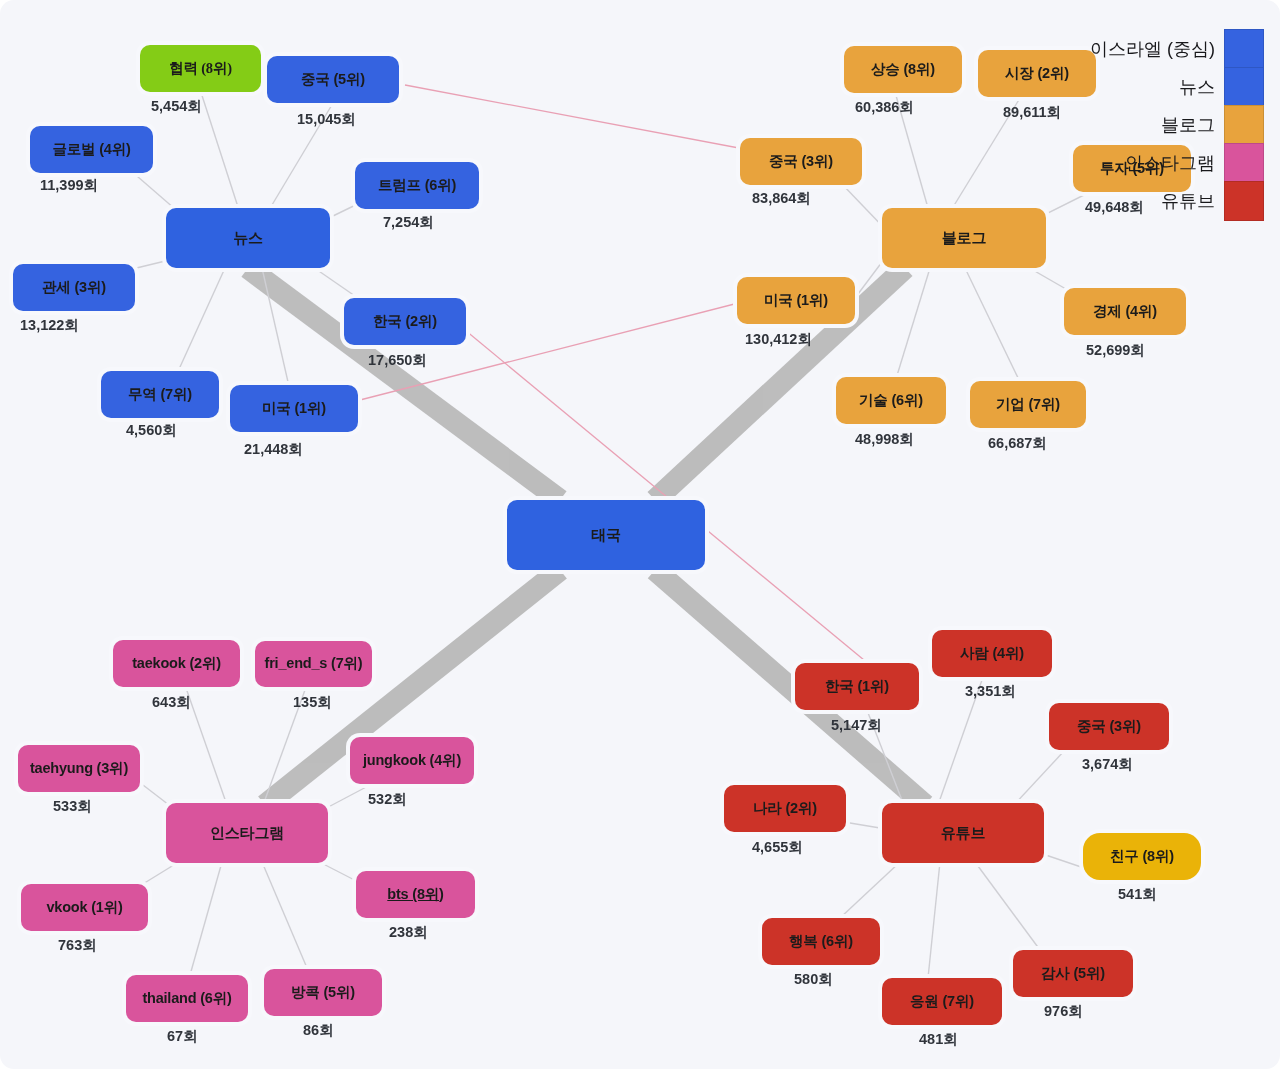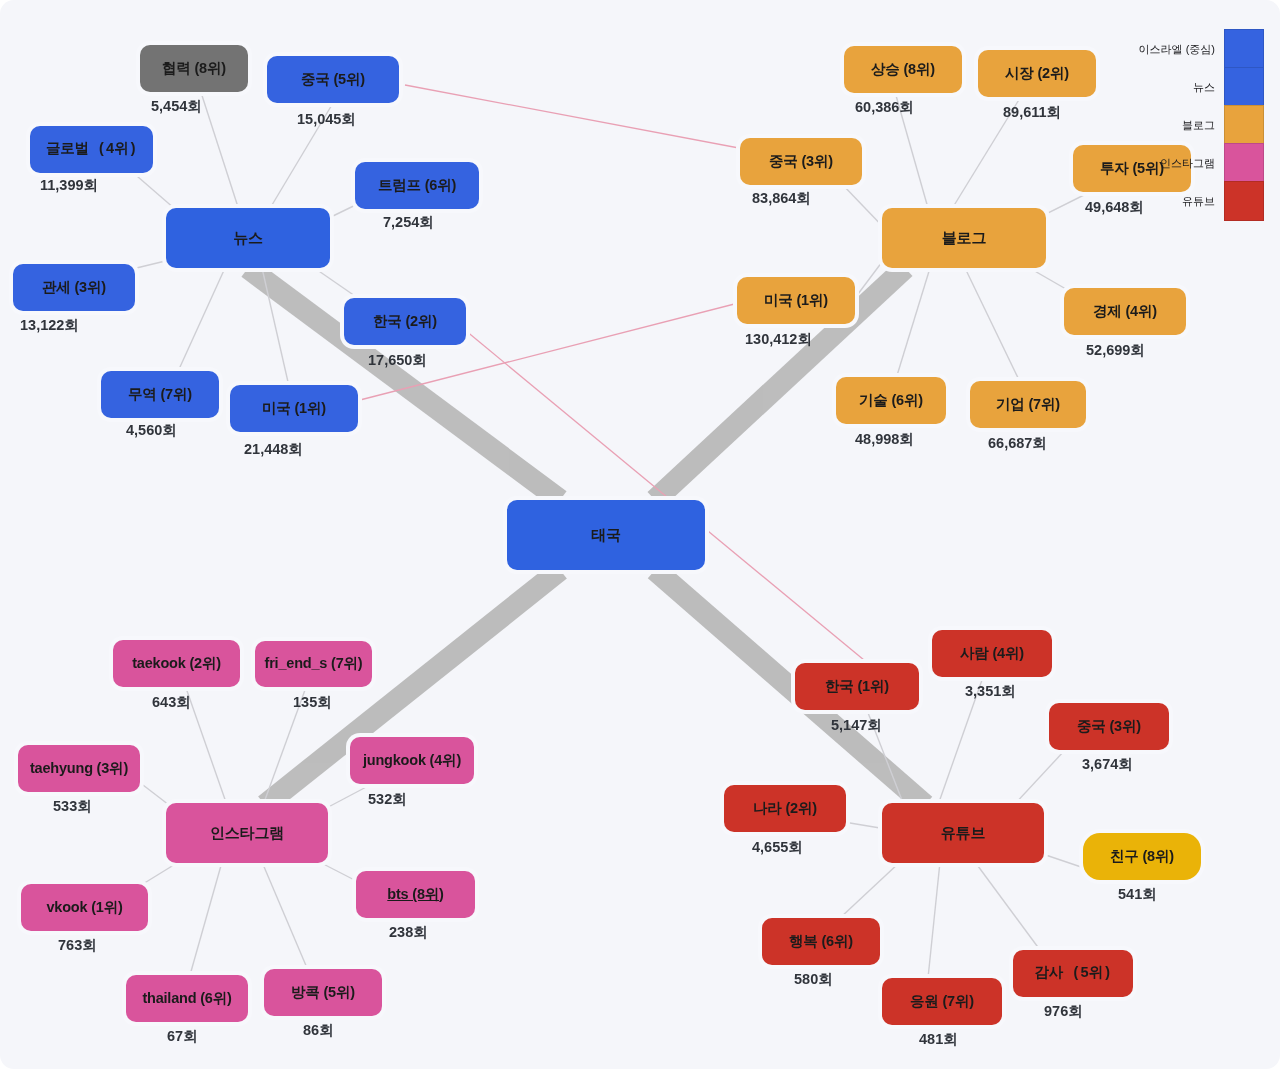--- a/index.html
+++ b/index.html
@@ -35,21 +35,21 @@
   #legend{
     position:absolute;right:16px;top:30px;
     display:flex;flex-direction:column;
     align-items:flex-end;
   }
   .lg-row{
     display:flex;align-items:center;justify-content:flex-end;
     height:38px;
   }
   .lg-label{
-    font-size:11px;color:#18181b;margin-right:9px;white-space:nowrap;
+    font-size:18px;color:#18181b;margin-right:9px;white-space:nowrap;
     font-weight:normal;
   }
   .lg-swatch{width:38px;height:38px;border:1px solid rgba(0,0,0,.12);}
 </style>
 </head>
 <body>
 
 <div id="canvas">
 
   <svg id="edges">
@@ -113,31 +113,31 @@
   </svg>
 
   <div class="node center" style="left:507px;top:500px;width:198px;height:70px;background:#2f62e0;">
     <span>태국</span>
   </div>
 
   <div class="node hub" style="left:166px;top:208px;width:164px;height:60px;background:#2f62e0;">
     <span>뉴스</span>
   </div>
 
-  <div class="node leaf" style="left:140px;top:45px;width:108px;height:47px;background:#737373;">
+  <div class="node leaf" style="left:140px;top:45px;width:121px;height:47px;background:#84cc16;font-family:Liberation Serif, serif;">
     <span>협력 (8위)</span>
   </div>
   <div class="cnt" style="left:151px;top:97px;">5,454회</div>
 
   <div class="node leaf" style="left:267px;top:56px;width:132px;height:47px;background:#3563e0;">
     <span>중국 (5위)</span>
   </div>
   <div class="cnt" style="left:297px;top:110px;">15,045회</div>
 
-  <div class="node leaf" style="left:30px;top:126px;width:123px;height:47px;background:#3563e0;font-family:Liberation Mono, monospace;">
+  <div class="node leaf" style="left:30px;top:126px;width:123px;height:47px;background:#3563e0;">
     <span>글로벌 (4위)</span>
   </div>
   <div class="cnt" style="left:40px;top:176px;">11,399회</div>
 
   <div class="node leaf" style="left:355px;top:162px;width:124px;height:47px;background:#3563e0;">
     <span>트럼프 (6위)</span>
   </div>
   <div class="cnt" style="left:383px;top:213px;">7,254회</div>
 
   <div class="node leaf" style="left:13px;top:264px;width:122px;height:47px;background:#3563e0;">
@@ -280,21 +280,21 @@
   <div class="node leaf" style="left:762px;top:918px;width:118px;height:47px;background:#cc3328;">
     <span>행복 (6위)</span>
   </div>
   <div class="cnt" style="left:794px;top:970px;">580회</div>
 
   <div class="node leaf" style="left:882px;top:978px;width:120px;height:47px;background:#cc3328;">
     <span>응원 (7위)</span>
   </div>
   <div class="cnt" style="left:919px;top:1030px;">481회</div>
 
-  <div class="node leaf" style="left:1013px;top:950px;width:120px;height:47px;background:#cc3328;font-family:Liberation Mono, monospace;">
+  <div class="node leaf" style="left:1013px;top:950px;width:120px;height:47px;background:#cc3328;">
     <span>감사 (5위)</span>
   </div>
   <div class="cnt" style="left:1044px;top:1002px;">976회</div>
 
   <div id="legend">
     <div class="lg-row">
       <span class="lg-label">이스라엘 (중심)</span>
       <span class="lg-swatch" style="background:#3563e0;"></span>
     </div>
     <div class="lg-row">

